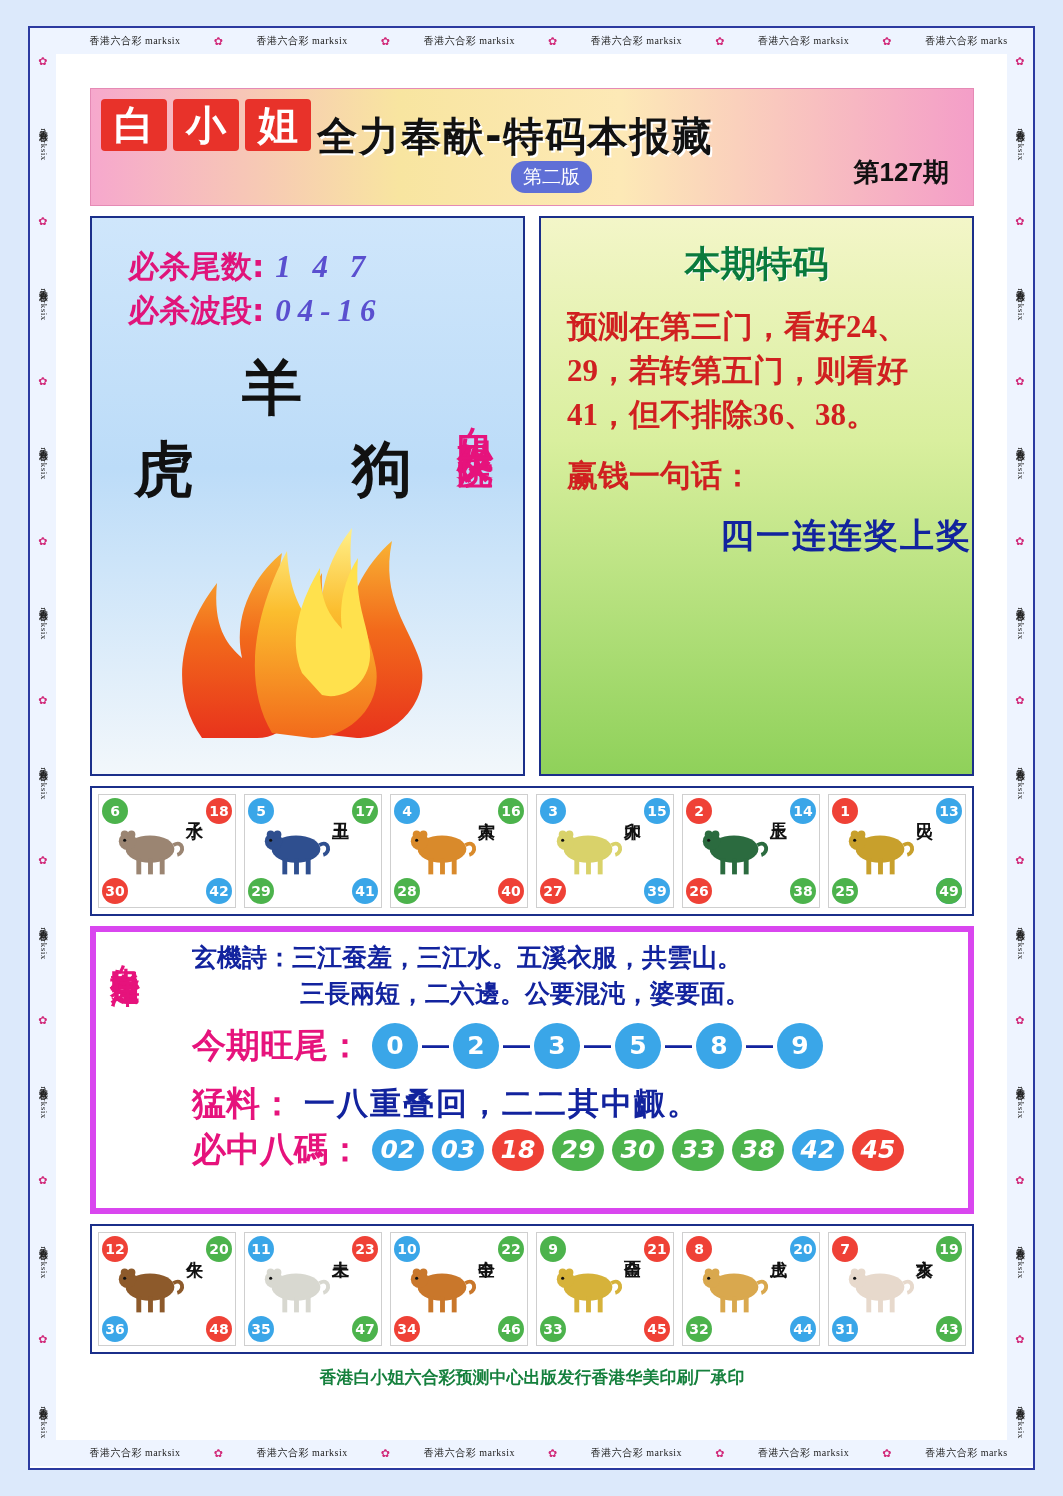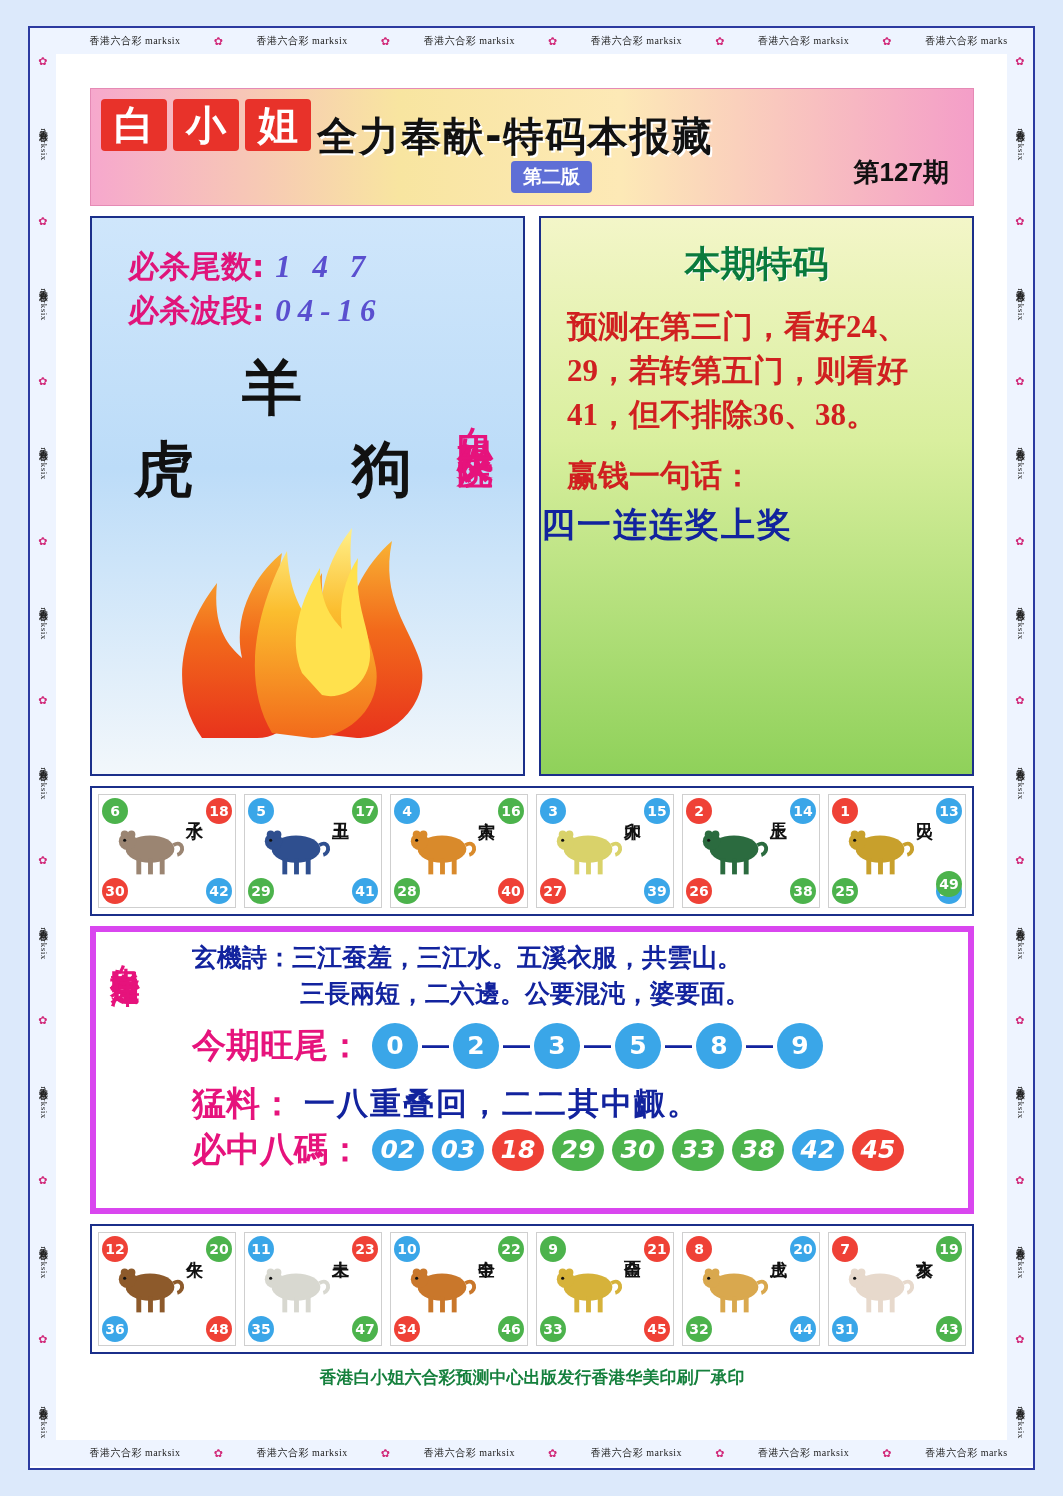--- a/index.html
+++ b/index.html
@@ -55,22 +55,22 @@
     border-radius:4px;
   }
   .mast-title{
     position:absolute;left:226px;top:20px;
     font-size:40px;font-weight:bold;color:#111;letter-spacing:2px;
     font-family:"DejaVu Sans","Liberation Sans",sans-serif;
     text-shadow:2px 2px 0 #fff;
   }
   .mast-edition{
     position:absolute;left:420px;top:72px;
-    background:#5f6fd6;color:#fff;font-size:19px;font-weight:bold;
-    padding:3px 12px;border-radius:4px;
+    background:#5f6fd6;color:#fff;font-size:19px;font-weight:normal;
+    padding:3px 12px;border-radius:14px;
   }
   .mast-issue{
     position:absolute;right:24px;top:66px;
     font-size:26px;font-weight:bold;color:#111;
   }
 
   
   .top-row{display:flex;gap:14px;margin:10px 30px 0 30px;height:560px;}
   .panel-left{
     position:relative;flex:1;border:2px solid #1b2f8a;
@@ -111,21 +111,21 @@
   }
   .pr-body{
     margin:16px 26px 0 26px;font-size:31px;line-height:1.42;color:#d02020;
     font-family:"Liberation Serif","DejaVu Serif",serif;font-weight:bold;
   }
   .pr-sub{
     margin:18px 0 0 26px;font-size:31px;font-weight:bold;color:#d02020;
     font-family:"DejaVu Sans","Liberation Sans",sans-serif;
   }
   .pr-slogan{
-    margin-top:5px;text-align:left;font-size:34px;font-weight:bold;color:#12239e;
+    margin-top:16px;text-align:right;font-size:34px;font-weight:bold;color:#12239e;
     font-family:"DejaVu Sans","Liberation Sans",sans-serif;letter-spacing:2px;
   }
 
   
   .strip{
     display:flex;gap:8px;margin:10px 30px 0 30px;height:130px;
     border:2px solid #1b2f8a;padding:6px;background:#fff;box-sizing:border-box;
   }
   .zcell{
     position:relative;flex:1;border:1px solid #cfcfcf;background:#fff;overflow:hidden;
@@ -434,21 +434,21 @@
             <rect x="38" y="40" width="5" height="16" fill="#c8a02c"></rect>
             <rect x="50" y="40" width="5" height="16" fill="#c8a02c"></rect>
             <path d="M64 26 C74 20 76 34 68 36" stroke="#c8a02c" stroke-width="4" fill="none"></path>
             <circle cx="14" cy="21" r="1.6" fill="#111"></circle>
           </svg>
           <div class="zname">巳火</div>
           <div class="ball b-tl red">1</div>
           <div class="ball b-tr blue">13</div>
           <div class="ball b-bl green">25</div>
           <div class="ball b-br blue">37</div>
-          <div class="ball green" style="right:3px;bottom:10px;">49</div>
+          <div class="ball green" style="right:3px;bottom:3px;">49</div>
         </div>
       </div>
 
     <div class="mid">
       <div class="mid-side">白小姐指点迷津</div>
 
       <div class="poem">
         <div>
           <span class="lbl">玄機詩：</span><span>三江蚕羞，三江水。五溪衣服，共雲山。</span>
         </div>

